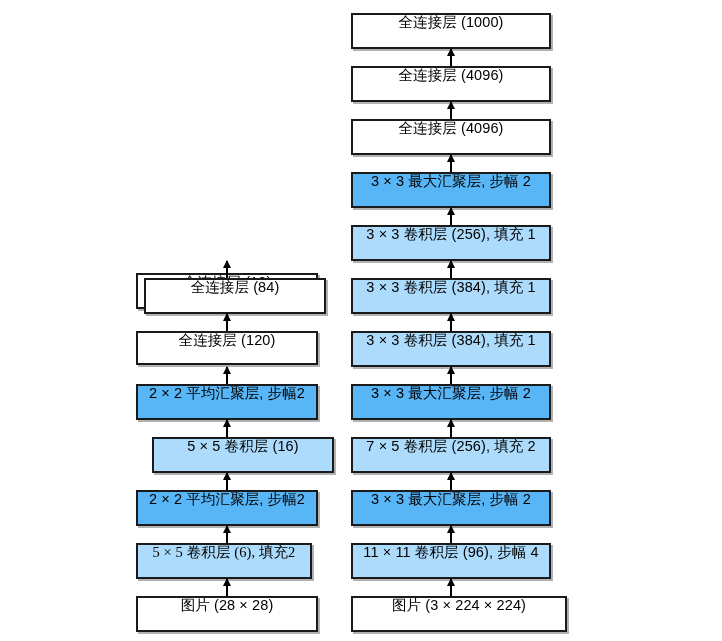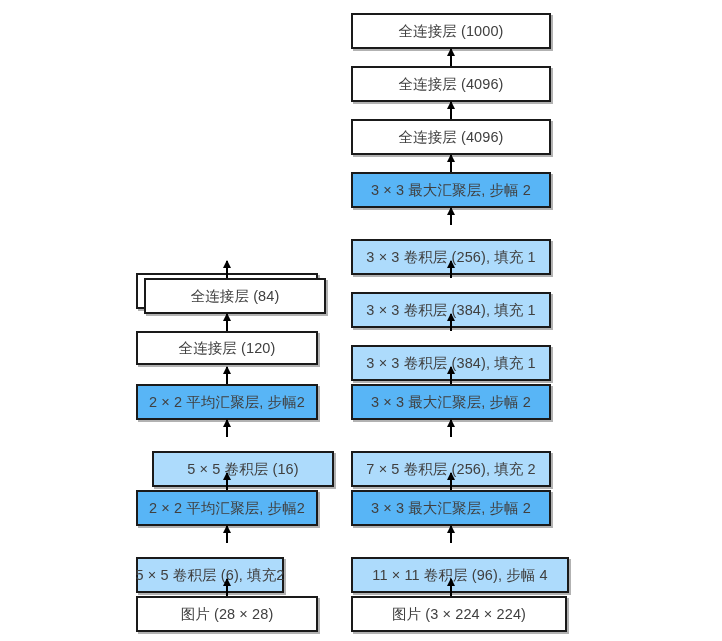--- a/index.html
+++ b/index.html
@@ -30,33 +30,33 @@
     height: 641px;
   }
 
   .node {
     position: absolute;
     box-sizing: border-box;
     border: 2px solid #1a1a1a;
     background: #ffffff;
     box-shadow: 2px 2px 0 rgba(0,0,0,0.30);
     display: flex;
-    align-items: center;
+    align-items: flex-start;
     justify-content: center;
     text-align: center;
-    color: #404040;
+    color: #000000;
     font-size: 14.5px;
     line-height: 1;
     letter-spacing: 0.1px;
     white-space: nowrap;
     user-select: none;
   }
 
   .node.white  { background: #ffffff; }
-  .node.conv   { background: #addbfc; margin-top: 14px; }
+  .node.conv   { background: #addbfc; }
   .node.pool   { background: #58b5f6; }
 
   .arrow {
     position: absolute;
     width: 2px;
     background: #000000;
   }
   .arrow::after {
     content: "";
     position: absolute;
@@ -92,21 +92,21 @@
       </div>
       <div class="arrow" style="left: 90px; top: 420px; height: 17px;"></div>
       <div class="node conv" style="left: 16px; top: 437px; width: 182px; height: 36px;">
         <span>5 × 5 卷积层 (16)</span>
       </div>
       <div class="arrow" style="left: 90px; top: 473px; height: 17px;"></div>
       <div class="node pool" style="left: 0px; top: 490px; width: 182px; height: 36px;">
         <span>2 × 2 平均汇聚层, 步幅2</span>
       </div>
       <div class="arrow" style="left: 90px; top: 526px; height: 17px;"></div>
-      <div class="node conv" style="left: 0px; top: 543px; width: 148px; height: 36px;">
+      <div class="node conv" style="left: 0px; top: 543px; width: 176px; height: 36px; font-family: Liberation Serif, serif;">
         <span>5 × 5 卷积层 (6), 填充2</span>
       </div>
       <div class="arrow" style="left: 90px; top: 579px; height: 17px;"></div>
       <div class="node white" style="left: 0px; top: 596px; width: 182px; height: 36px;">
         <span>图片 (28 × 28)</span>
       </div>
     </div>
     <div class="column" style="left: 351px; width: 200px;">
       <div class="node white" style="left: 0px; top: 13px; width: 200px; height: 36px;">
         <span>全连接层 (1000)</span>
@@ -141,21 +141,21 @@
       </div>
       <div class="arrow" style="left: 99px; top: 420px; height: 17px;"></div>
       <div class="node conv" style="left: 0px; top: 437px; width: 200px; height: 36px;">
         <span>7 × 5 卷积层 (256), 填充 2</span>
       </div>
       <div class="arrow" style="left: 99px; top: 473px; height: 17px;"></div>
       <div class="node pool" style="left: 0px; top: 490px; width: 200px; height: 36px;">
         <span>3 × 3 最大汇聚层, 步幅 2</span>
       </div>
       <div class="arrow" style="left: 99px; top: 526px; height: 17px;"></div>
-      <div class="node conv" style="left: 0px; top: 543px; width: 218px; height: 36px;">
+      <div class="node conv" style="left: 0px; top: 543px; width: 200px; height: 36px;">
         <span>11 × 11 卷积层 (96), 步幅 4</span>
       </div>
       <div class="arrow" style="left: 99px; top: 579px; height: 17px;"></div>
       <div class="node white" style="left: 0px; top: 596px; width: 216px; height: 36px;">
         <span>图片 (3 × 224 × 224)</span>
       </div>
     </div>
   </div>
 
 </body></html>

